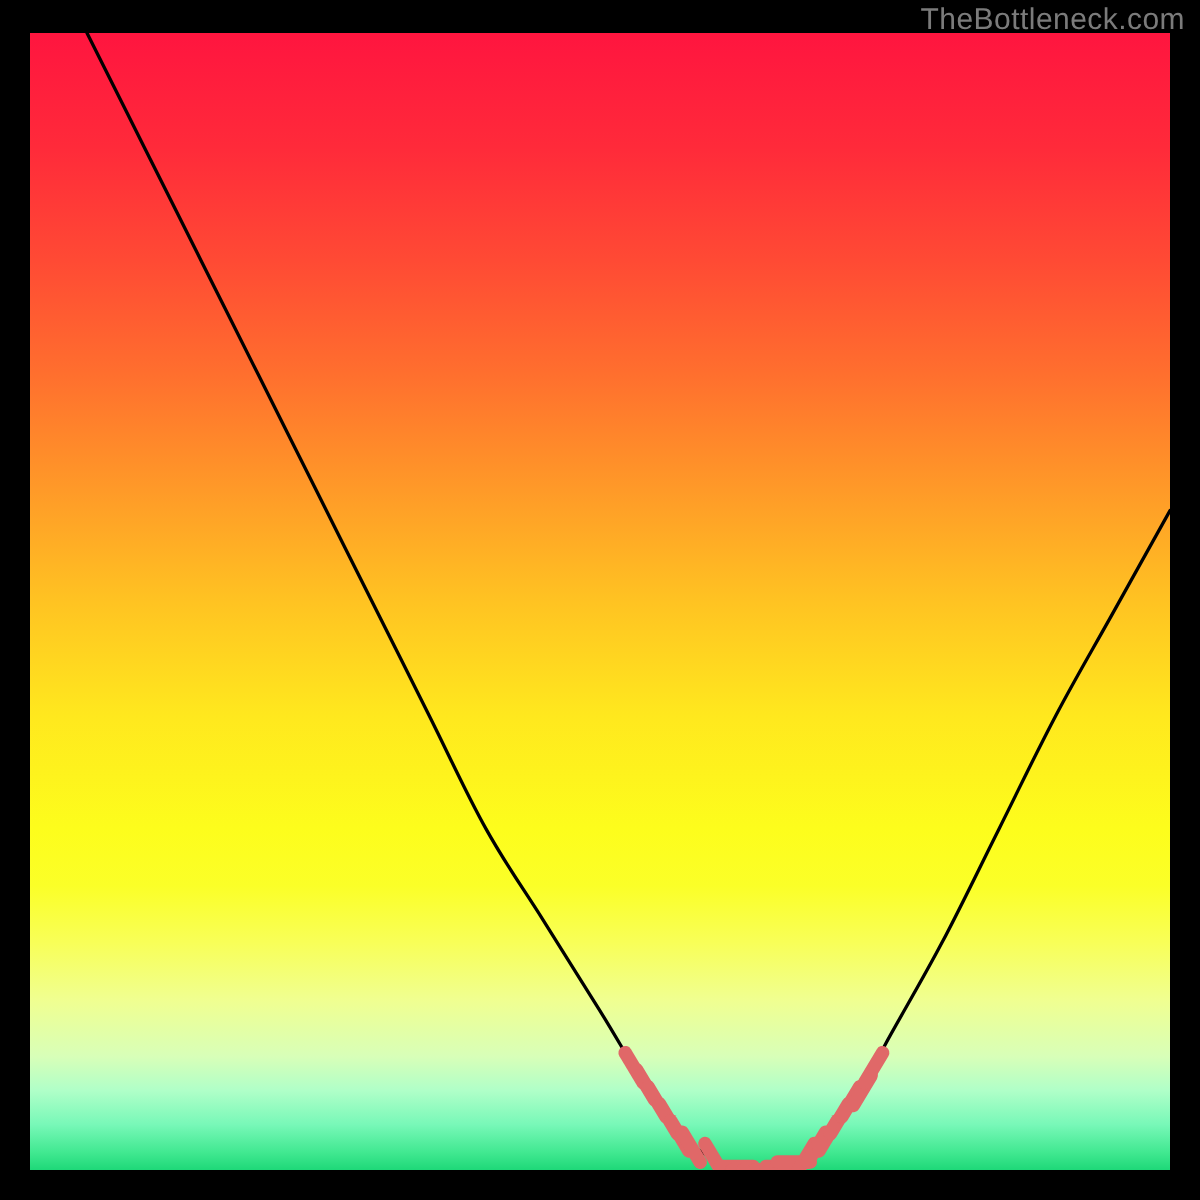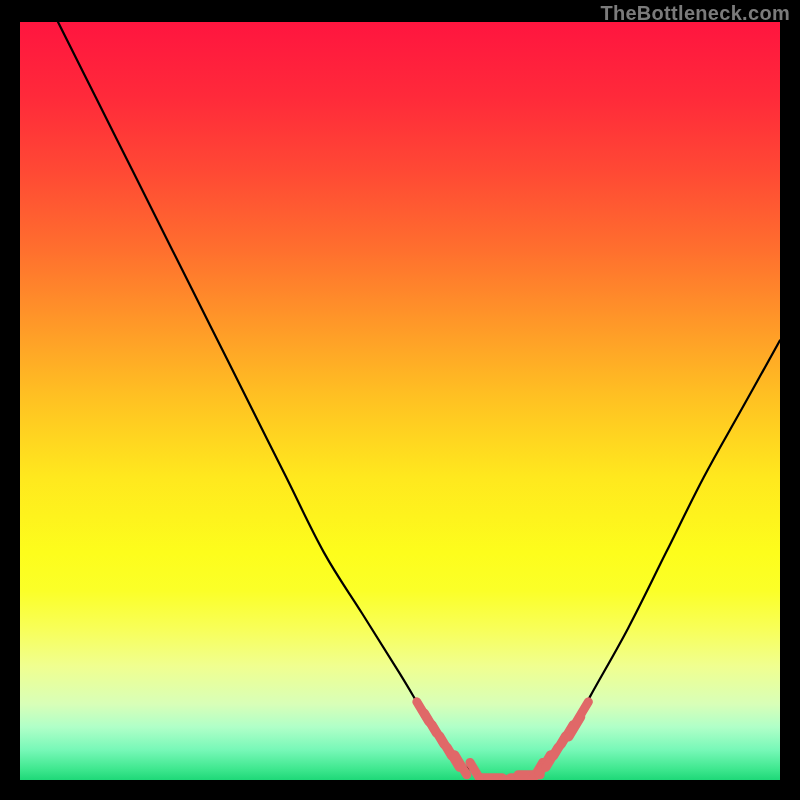--- a/index.html
+++ b/index.html
@@ -31,21 +31,21 @@
   .gradient {
     position: absolute;
     inset: 0;
   }
   .watermark {
     position: absolute;
     top: 2px;
     right: 10px;
     color: #7b7b7b;
     font-size: 20px;
-    font-weight: 700;
+    font-weight: 400;
     letter-spacing: 0.3px;
   }
   svg.curve {
     position: absolute;
     inset: 0;
     width: 100%;
     height: 100%;
   }
 </style>
 </head>

